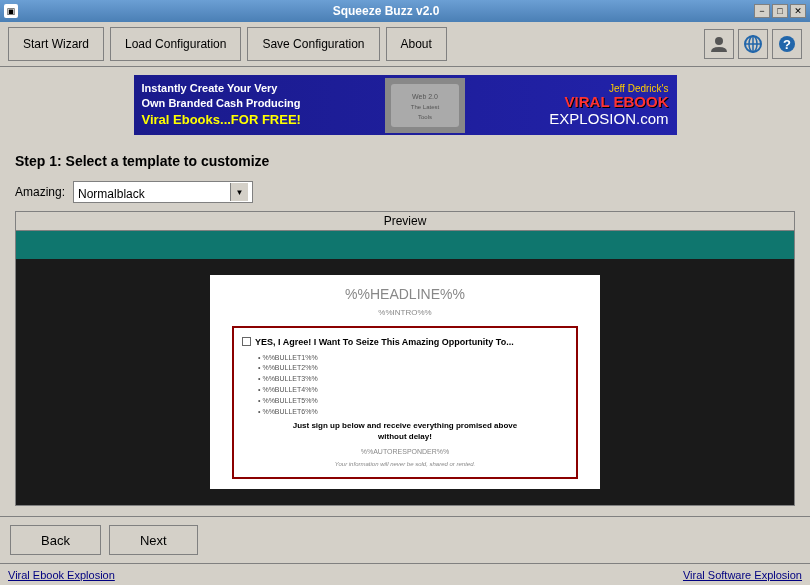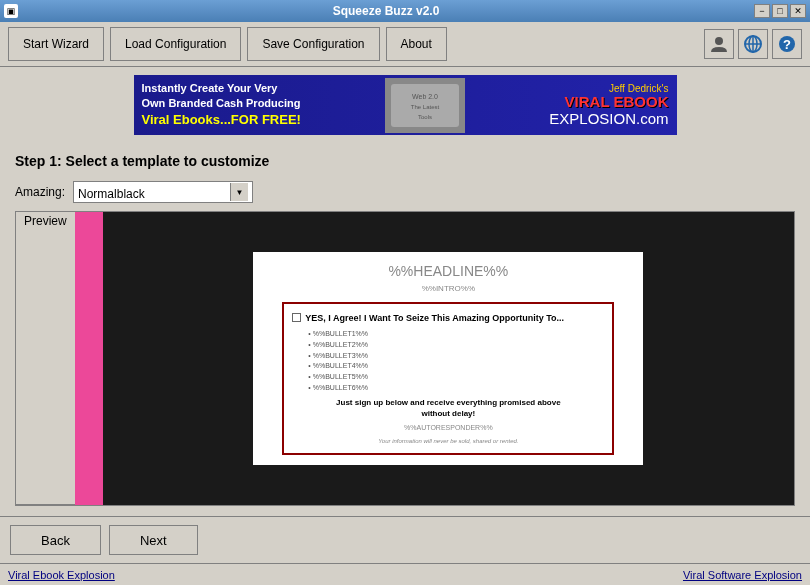--- a/index.html
+++ b/index.html
@@ -209,23 +209,23 @@
       display: flex;
       align-items: center;
       justify-content: center;
       font-size: 8px;
     }
 
     
     .preview-panel {
       flex: 1;
       border: 1px solid #808080;
-      background: #ec4899;
-      display: flex;
-      flex-direction: row;
+      background: #0f766e;
+      display: flex;
+      flex-direction: column;
       overflow: hidden;
       gap: 28px;
     }
     .preview-header {
       background: #d4d0c8;
       border-bottom: 1px solid #808080;
       padding: 2px 8px;
       font-size: 12px;
       text-align: center;
     }
@@ -252,21 +252,21 @@
     }
     .preview-subheadline {
       color: #888;
       font-size: 8px;
       text-align: center;
       margin-bottom: 8px;
     }
     .preview-box {
       border: 2px solid #8b0000;
       padding: 8px;
-      margin: 0 19px;
+      margin: 0 12px;
     }
     .preview-checkbox-line {
       display: flex;
       align-items: flex-start;
       gap: 4px;
       margin-bottom: 4px;
     }
     .preview-checkbox {
       width: 9px;
       height: 9px;

